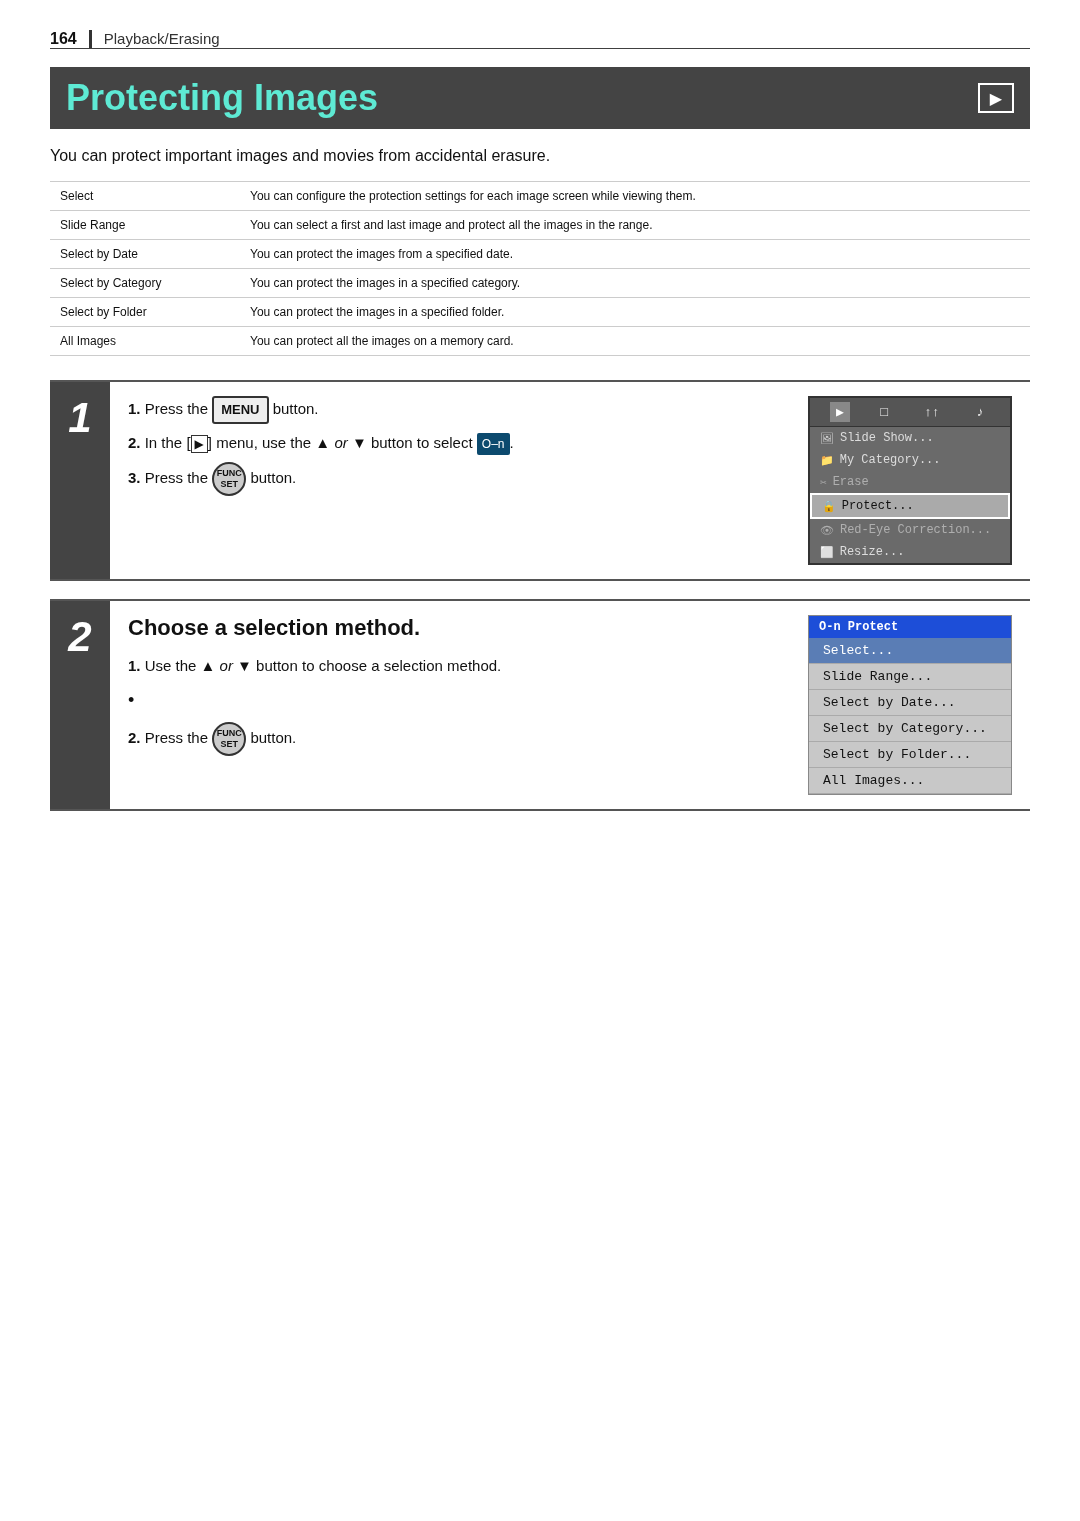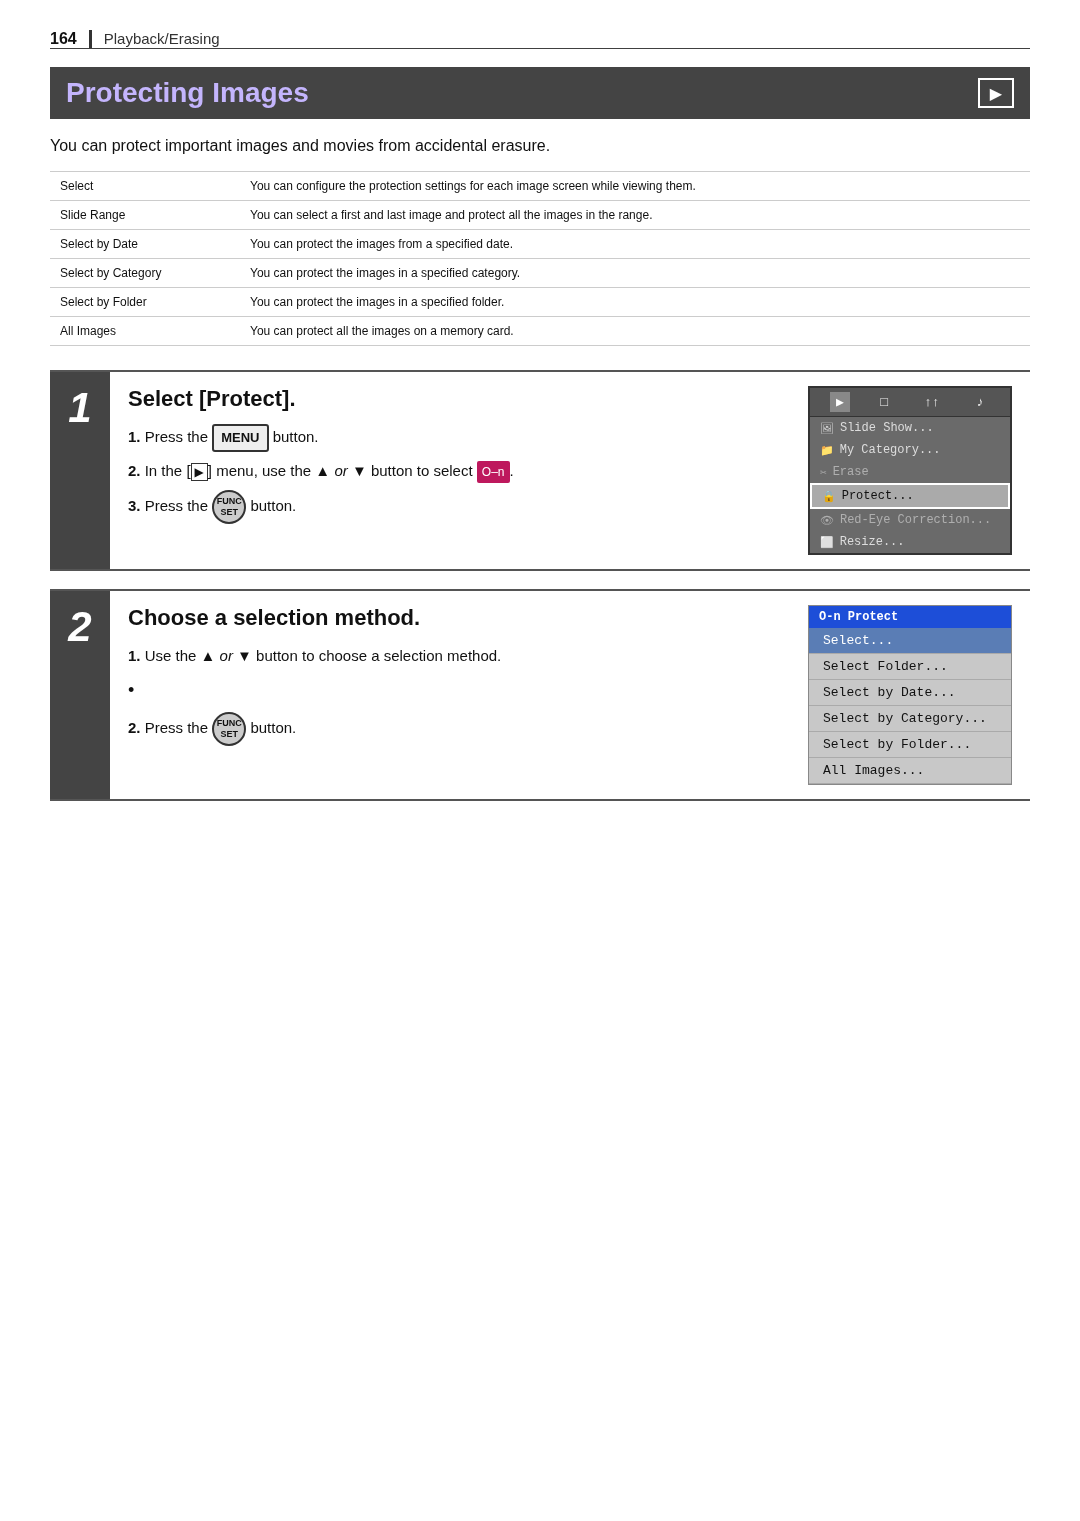--- a/index.html
+++ b/index.html
@@ -43,22 +43,22 @@
     
     .title-section {
       display: flex;
       align-items: center;
       justify-content: space-between;
       background: #444;
       padding: 10px 16px;
       margin-bottom: 18px;
     }
     .main-title {
-      color: #c4b5fd;
-      font-size: 28px;
+      color: #5eead4;
+      font-size: 36px;
       font-weight: bold;
     }
     .playback-icon-box {
       border: 2px solid #fff;
       width: 36px;
       height: 30px;
       display: flex;
       align-items: center;
       justify-content: center;
       color: #fff;
@@ -260,21 +260,21 @@
       font-size: 10px;
       font-weight: bold;
       background: #ccc;
       color: #111;
       vertical-align: middle;
       text-align: center;
       line-height: 34px;
     }
     .protect-icon-inline {
       display: inline-block;
-      background: #be185d;
+      background: #0c4a6e;
       color: #fff;
       font-size: 12px;
       padding: 1px 5px;
       border-radius: 2px;
       vertical-align: middle;
     }
   </style>
 </head>
 <body>
 
@@ -322,21 +322,20 @@
         </tr>
       </tbody>
   </table>
 
   <div class="step-block">
     <div class="step-number-col">
       <span>1</span>
     </div>
     <div class="step-content">
       <div class="step-text-col">
-        <div class="step-title">Select [Protect].</div>
         <div class="step-instructions">
           <ol>
             <li>
               <b>1.</b> Press the <span class="btn-menu">MENU</span> button.
             </li>
             <li style="margin-top:6px;">
               <b>2.</b> In the [<span style="border:1px solid #333;padding:1px 3px;font-size:12px;">▶</span>] menu, use the ▲ <span style="font-style:italic;">or</span> ▼
               button to select <span class="protect-icon-inline">O–n</span>.
             </li>
             <li style="margin-top:6px;">
@@ -407,21 +406,21 @@
             </li>
           </ol>
         </div>
       </div>
 
       <div class="step-image-col">
         <div class="protect-menu">
           <div class="protect-menu-title">O-n  Protect</div>
           <div id="protect-menu-items">
           <div class="protect-menu-item selected">Select...</div>
-              <div class="protect-menu-item">Select Folder...</div>
+              <div class="protect-menu-item">Slide Range...</div>
               <div class="protect-menu-item">Select by Date...</div>
               <div class="protect-menu-item">Select by Category...</div>
               <div class="protect-menu-item">Select by Folder...</div>
               <div class="protect-menu-item">All Images...</div>
             </div>
         </div>
       </div>
     </div>
   </div>
 

